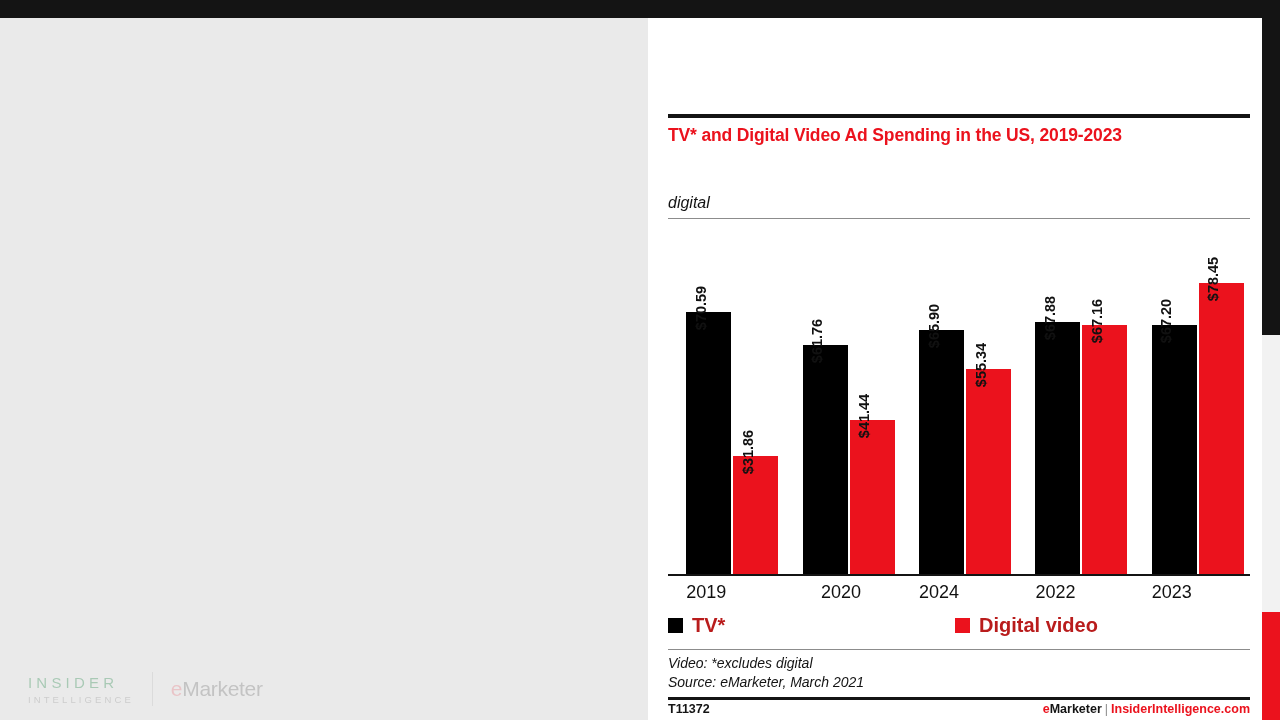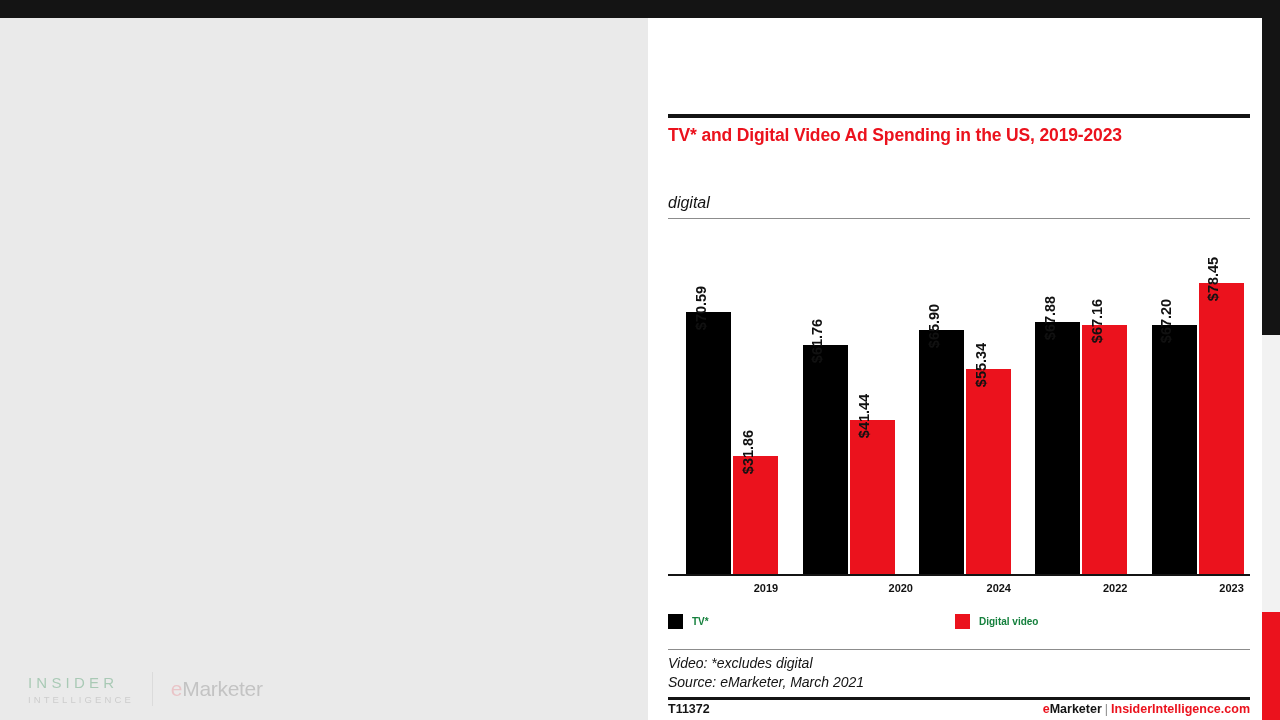--- a/index.html
+++ b/index.html
@@ -175,42 +175,42 @@
   .x-labels {
     position: absolute;
     left: 20px;
     top: 528px;
     width: 582px;
     height: 24px;
   }
   .x-label {
     position: absolute;
     width: 92px;
-    text-align: right;
-    font-size: 11px;
-    font-weight: 700;
+    text-align: left;
+    font-size: 18px;
+    font-weight: 400;
     color: #111111;
   }
 
   
   .legend {
     position: absolute;
     left: 20px;
     top: 560px;
     width: 582px;
     height: 28px;
   }
   .legend-item {
     position: absolute;
     display: flex;
     align-items: center;
     gap: 9px;
-    font-size: 10px;
-    font-weight: 700;
-    color: #15803d;
+    font-size: 20px;
+    font-weight: 700;
+    color: #b91c1c;
   }
   .legend-item.i0 { left: 0; }
   .legend-item.i1 { left: 287px; text-align: center; }
   .swatch {
     width: 15px;
     height: 15px;
     display: inline-block;
   }
   .swatch.tv { background: #000000; }
   .swatch.dv { background: #eb121d; }

